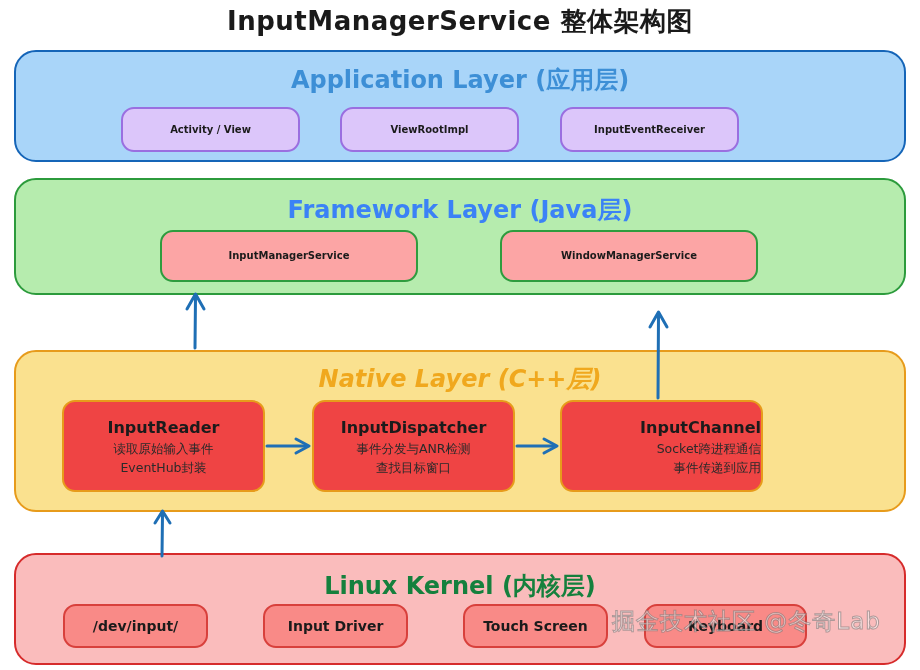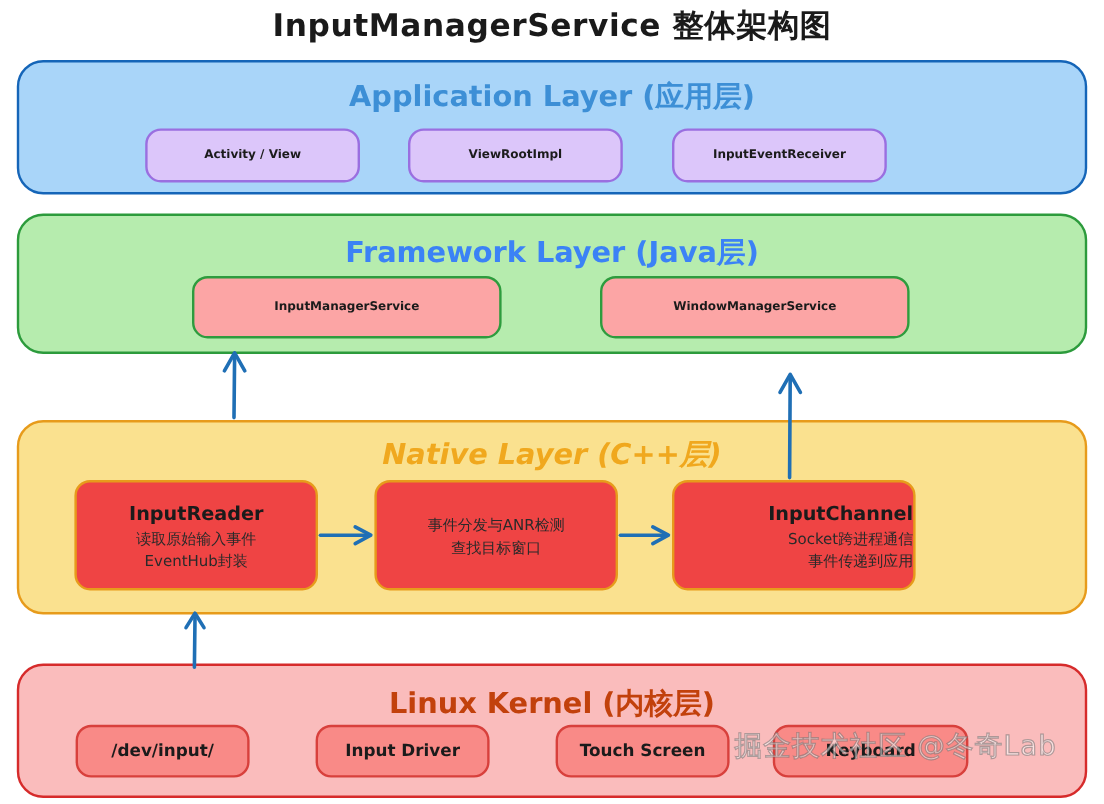--- a/index.html
+++ b/index.html
@@ -60,21 +60,21 @@
   .layer-framework  { left: 14px; top: 178px; width: 892px; height: 117px;
                       background: #b6ecae; border-color: #2c9b3c; }
   .layer-native     { left: 14px; top: 350px; width: 892px; height: 162px;
                       background: #fae18f; border-color: #e79b1b; }
   .layer-kernel     { left: 14px; top: 553px; width: 892px; height: 112px;
                       background: #fabcbc; border-color: #d62b2b; }
 
   .title-app        { color: #3d8fd6; top: 14px; }
   .title-framework  { color: #3b82f6; top: 16px; }
   .title-native     { color: #f0a81e; top: 13px; font-style: italic; }
-  .title-kernel     { color: #c2410c; top: 18px; }
+  .title-kernel     { color: #15803d; top: 18px; }
 
   
   .node {
     position: absolute;
     box-sizing: border-box;
     border-radius: 13px;
     border-style: solid;
     border-width: 2px;
     display: flex;
     flex-direction: column;
@@ -198,20 +198,21 @@
 
   <div class="layer layer-native"></div>
   <div class="layer-title title-native" style="top:363px;">Native Layer (C++层)</div>
 
   <div class="node node-amber na-0">
     <span class="node-label">InputReader</span>
     <span class="node-sub">读取原始输入事件</span>
     <span class="node-sub">EventHub封装</span>
   </div>
   <div class="node node-amber na-1">
+    <span class="node-label">InputDispatcher</span>
     <span class="node-sub">事件分发与ANR检测</span>
     <span class="node-sub">查找目标窗口</span>
   </div>
   <div class="node node-amber na-2">
     <span class="node-label">InputChannel</span>
     <span class="node-sub">Socket跨进程通信</span>
     <span class="node-sub">事件传递到应用</span>
   </div>
 
   <div class="layer layer-kernel"></div>

